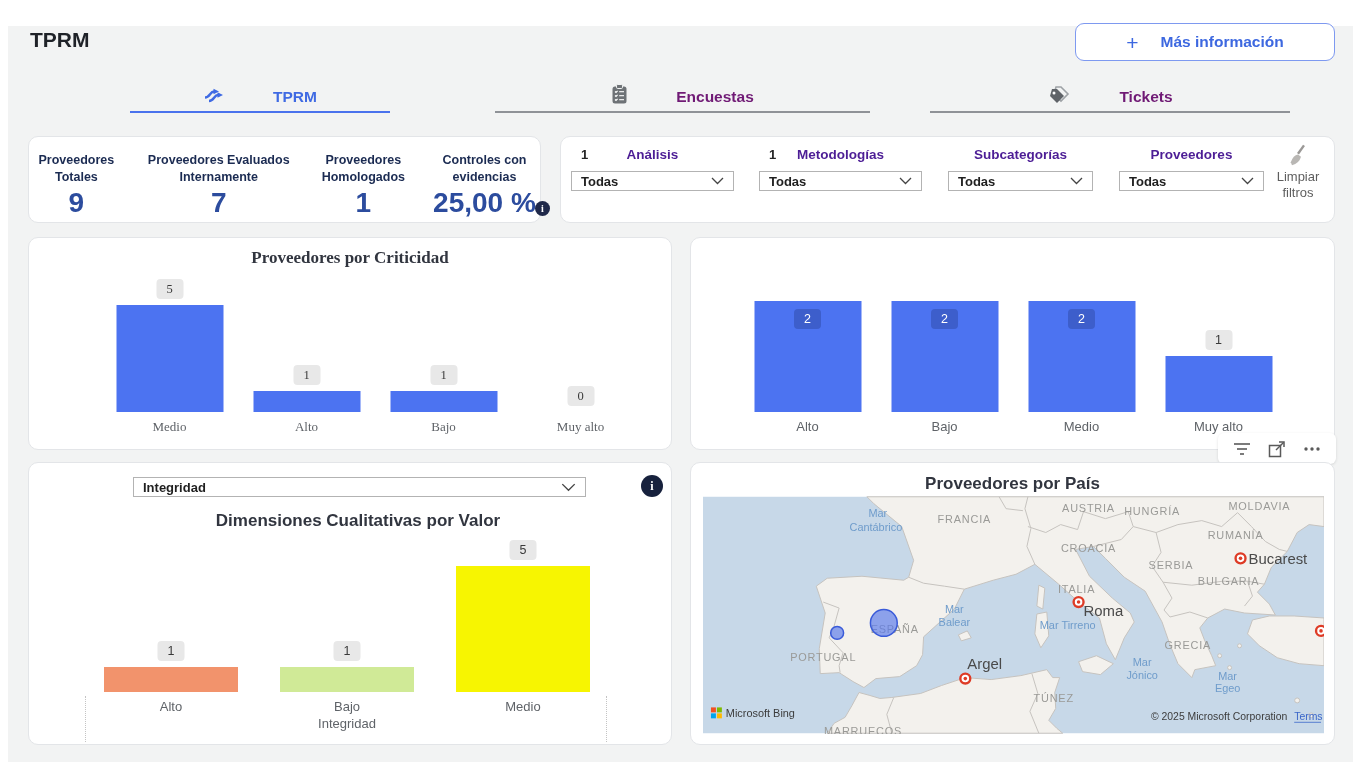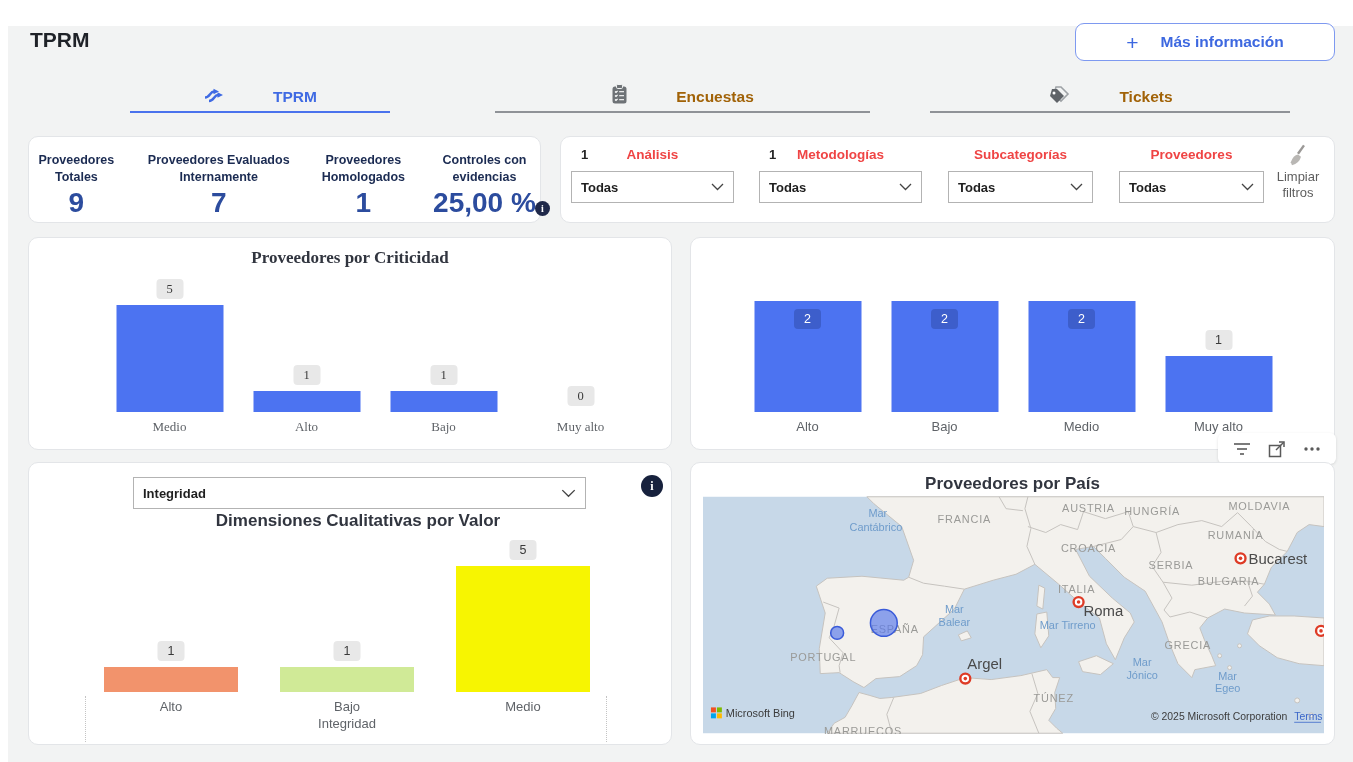--- a/index.html
+++ b/index.html
@@ -13,40 +13,40 @@
     border:1.5px solid #7E99F0; border-radius:9px; display:flex; align-items:center; justify-content:center;
     gap:22px; cursor:pointer; }
   .more-info-btn .plus { color:#3D68E0; font-size:21px; font-weight:400; line-height:1; }
   .more-info-btn .lbl { color:#3D68E0; font-size:15.5px; font-weight:600; }
 
   .tab { position:absolute; top:80px; height:33px; display:flex; align-items:center; justify-content:center;
     gap:48px; cursor:pointer; }
   .tab .underline { position:absolute; bottom:0; left:0; right:0; height:2.5px; }
   .tab.active .tab-label { color:#3F6AE3; }
   .tab.active .underline { background:#4A72ED; }
-  .tab .tab-label { font-size:15.5px; font-weight:600; color:#a16207; }
+  .tab .tab-label { font-size:15.5px; font-weight:600; color:#701a75; }
   .tab .underline.inactive { background:#8F9297; }
 
   .card { position:absolute; background:#fff; border:1px solid #E3E5E8; border-radius:10px; }
 
   
   .kpi-row { display:flex; height:100%; align-items:center; padding-top:12px;gap:16px; }
   .kpi { display:flex; flex-direction:column; align-items:center; text-align:center; }
   .kpi-label { font-size:12.5px; font-weight:700; color:#1B2B52; line-height:1.3; }
   .kpi-value { font-size:28px; font-weight:600; color:#2C4C9E; margin-top:2px; position:relative; }
   .info-dot { display:inline-flex; width:15px; height:15px; border-radius:50%; background:#20294A; color:#fff;
     font-size:10px; font-weight:700; align-items:center; justify-content:center; font-family:"Liberation Serif",serif; }
   .kpi-value .info-dot { position:absolute; right:-14px; bottom:3px; }
 
   
   .fgroup { position:absolute; top:8px; }
   .fgroup .head { position:relative; height:22px; }
   .fcount { position:absolute; left:10px; top:2px; font-size:13px; font-weight:700; color:#252525; }
-  .flabel { display:block; text-align:center; font-size:13.5px; font-weight:700; color:#ef4444; padding-top:2px; }
-  .dropdown { position:absolute; height:32px; background:#fff; border:1px solid #B3B3B3; display:flex;
+  .flabel { display:block; text-align:center; font-size:13.5px; font-weight:700; color:#4c1d95; padding-top:2px; }
+  .dropdown { position:absolute; height:20px; background:#fff; border:1px solid #B3B3B3; display:flex;
     align-items:center; justify-content:space-between; padding:0 9px; cursor:pointer; }
   .dropdown .dval { font-size:13px; font-weight:700; color:#1F1F1F; }
   .clear-filters { position:absolute; left:700px; top:6px; width:74px; height:72px; display:flex;
     flex-direction:column; align-items:center; cursor:pointer; }
   .clear-filters .txt { font-size:13px; color:#5E5E5E; text-align:center; line-height:1.2; width:56px; margin-top:2px; }
 
   
   .chart-title { text-align:center; font-size:17px; font-weight:600; color:#31353F; margin-top:10px; }
   .chart-body { display:flex; position:absolute; }
   .bar-col { display:flex; flex-direction:column; align-items:center; }

